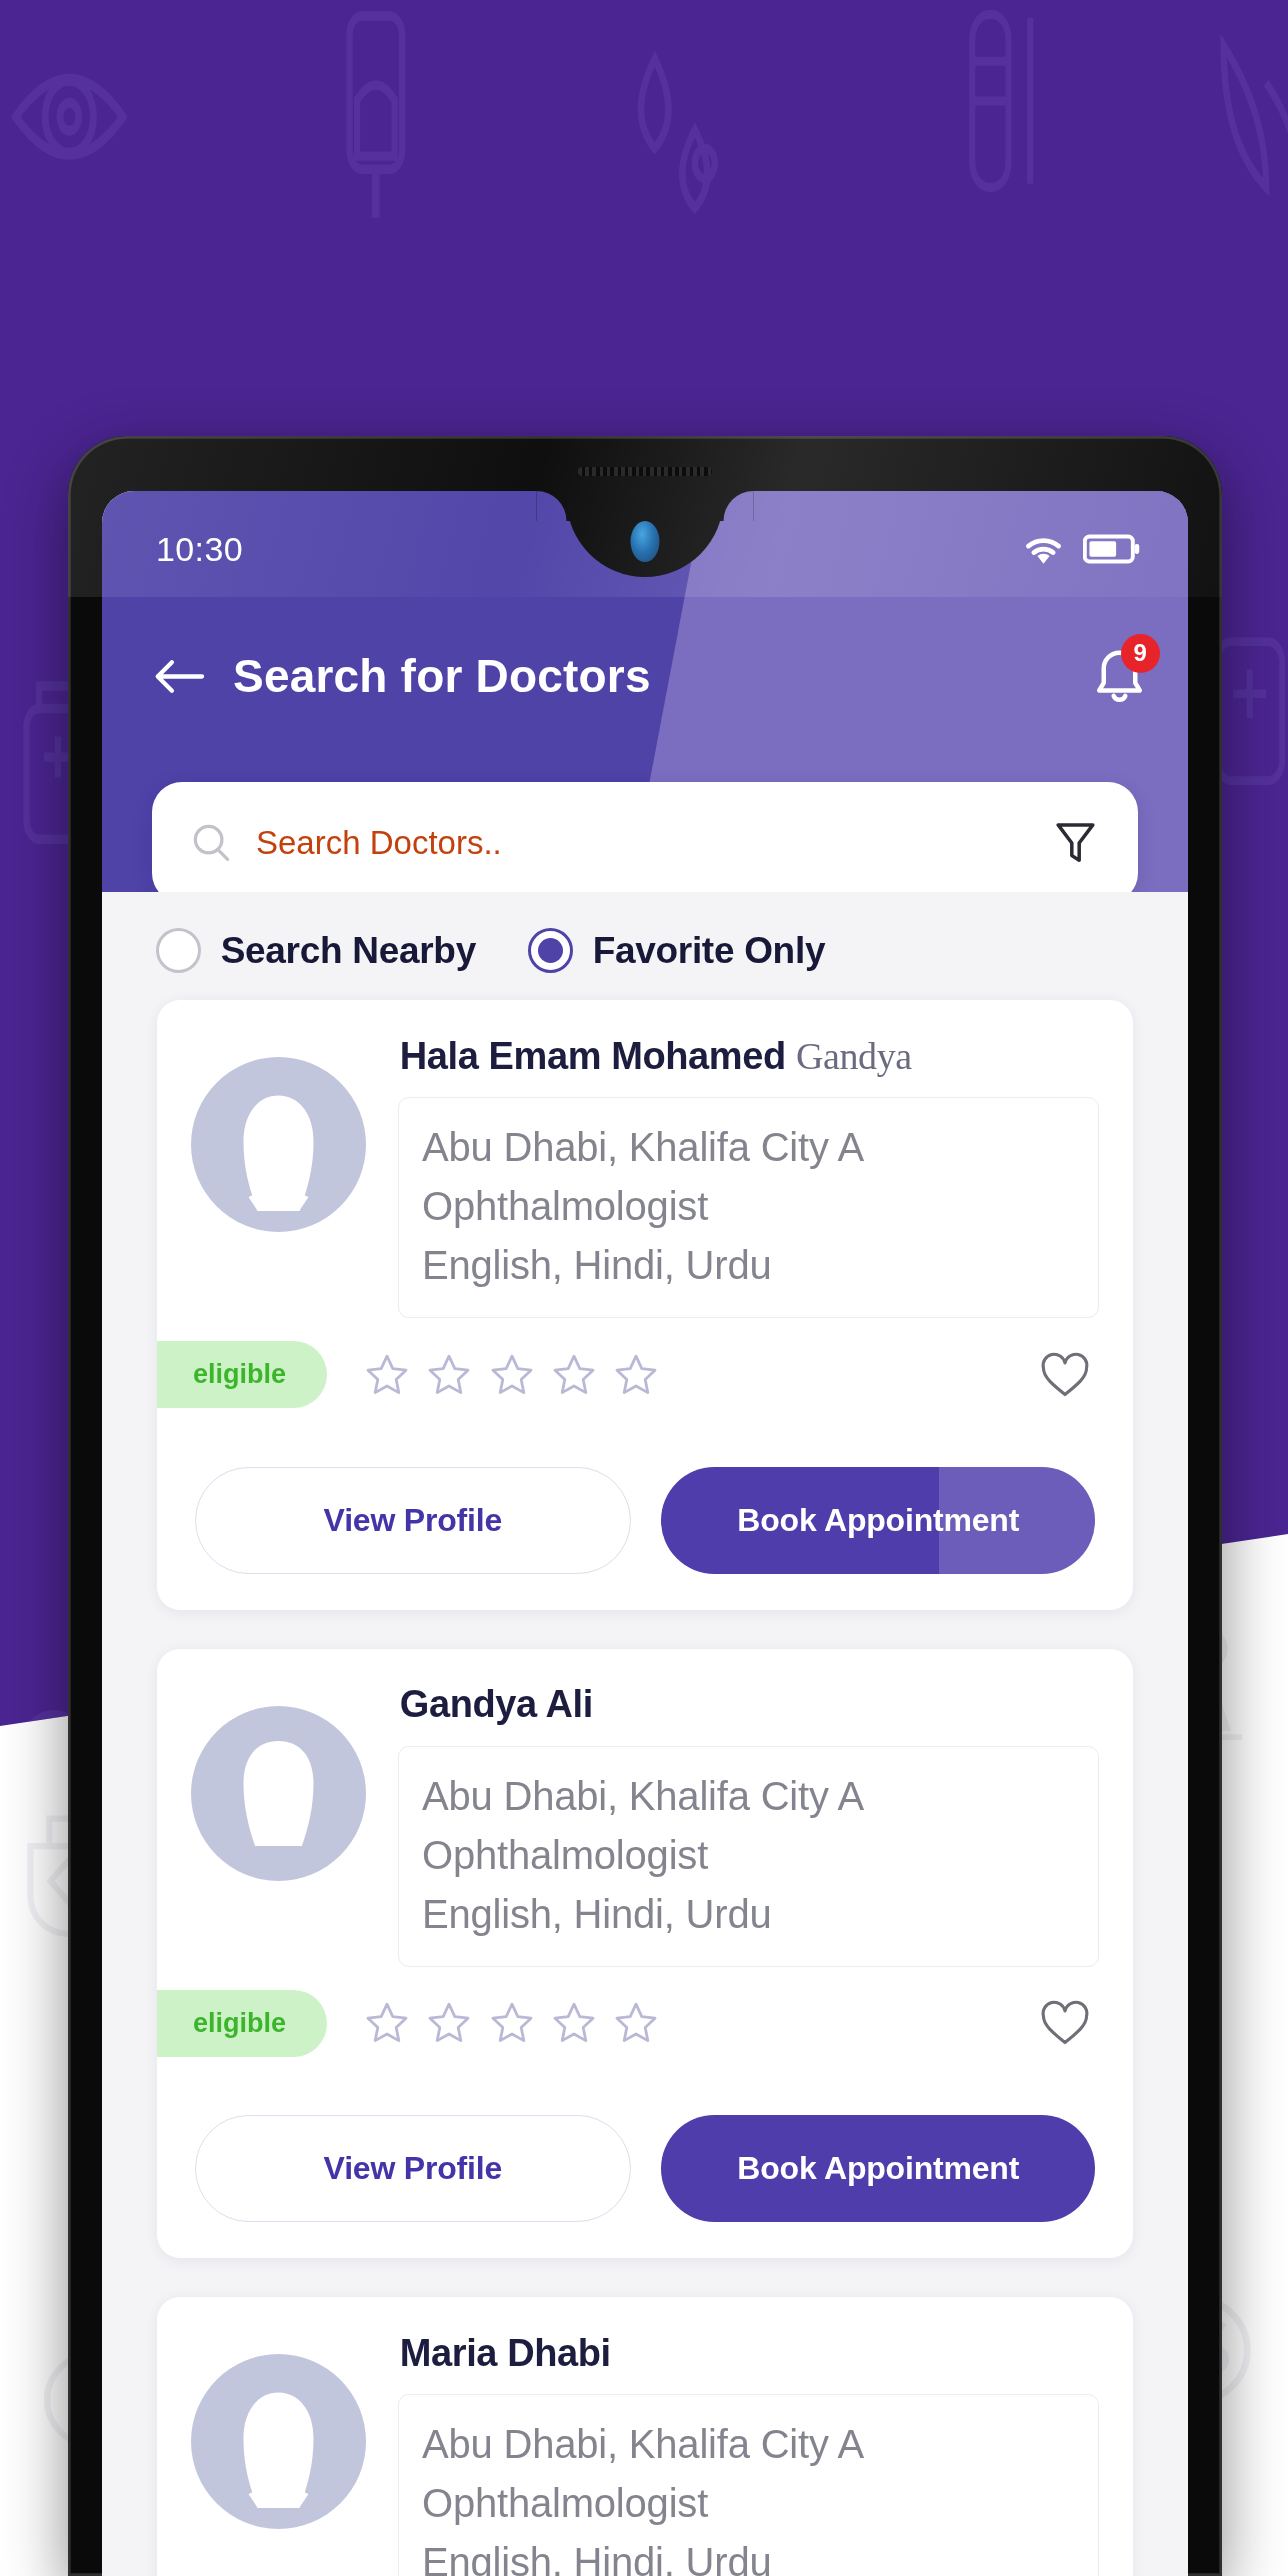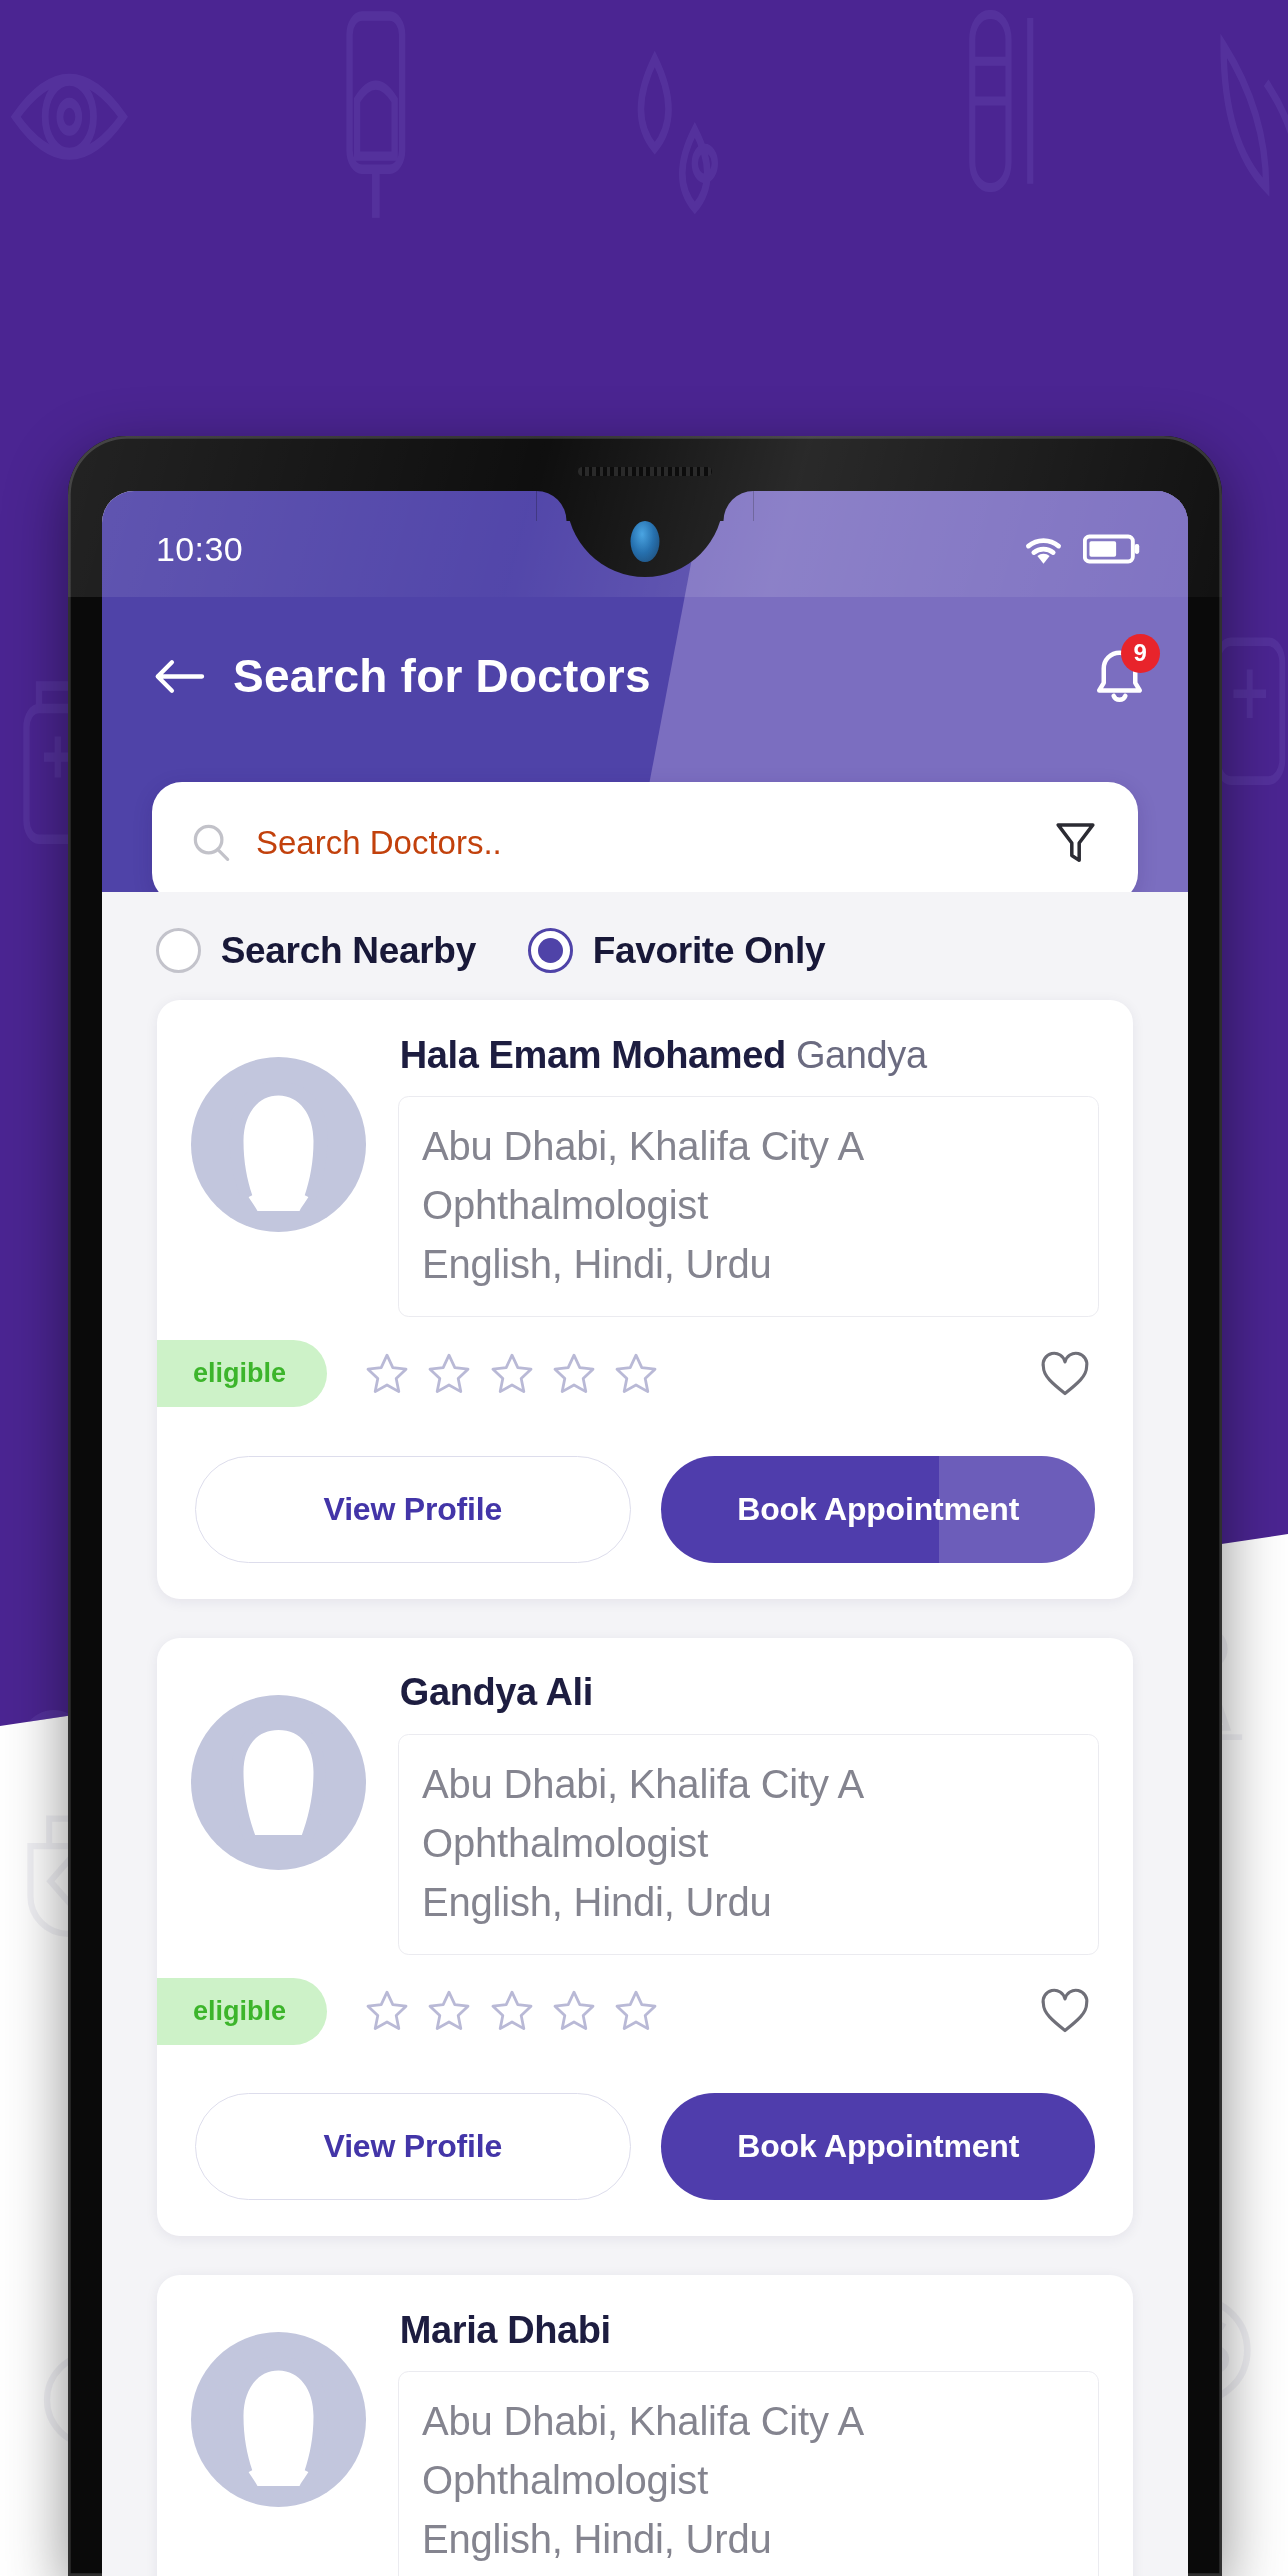--- a/index.html
+++ b/index.html
@@ -194,21 +194,21 @@
     flex: 0 0 auto;
     margin-top: 27px;
     position: relative; overflow: hidden;
   }
   .card-main { flex: 1; margin-left: 32px; }
   .doctor-name {
     font-size: 38px; font-weight: 600; color: #1d1d40;
     letter-spacing: -0.4px;
     margin: 3.6px 0 19.7px 1.8px;
   }
-  .doctor-name .lastname { color: #6b6b80; font-weight: 500; }
+  .doctor-name .lastname { color: #6b6b80; font-weight: 500; font-family: Liberation Serif, serif; }
   .info-box {
     border: 1.8px solid #ebebf0; border-radius: 10.7px;
     padding: 19.7px 23px 21.5px 23px;
   }
   .info-line {
     font-size: 40px; color: #84848f; line-height: 1.48; letter-spacing: -0.2px;
   }
 
   .card-meta {
     display: flex; align-items: center;
@@ -228,21 +228,21 @@
   .card-actions {
     display: flex; gap: 30px;
     margin-top: 47px;
     padding: 0 3.6px;
   }
   .btn {
     height: 107px; border-radius: 54px;
     display: flex; align-items: center; justify-content: center;
     font-size: 32px; font-weight: 700; letter-spacing: -0.2px;
     cursor: pointer; flex: 1;
-    position: relative; overflow: hidden;
+    position: relative; overflow: hidden; margin-top: 10px;
   }
   .btn-outline { background: #fff; border: 1.8px solid #ddddec; color: #4335A8; }
   .btn-primary { background: #4F3DAC; color: #fff; }
   .btn-primary .tint {
     position: absolute; right: 0; top: 0; bottom: 0; width: 36%;
     background: rgba(255,255,255,.17);
     pointer-events: none;
   }
   .btn-primary span { position: relative; z-index: 2; }
 </style>

